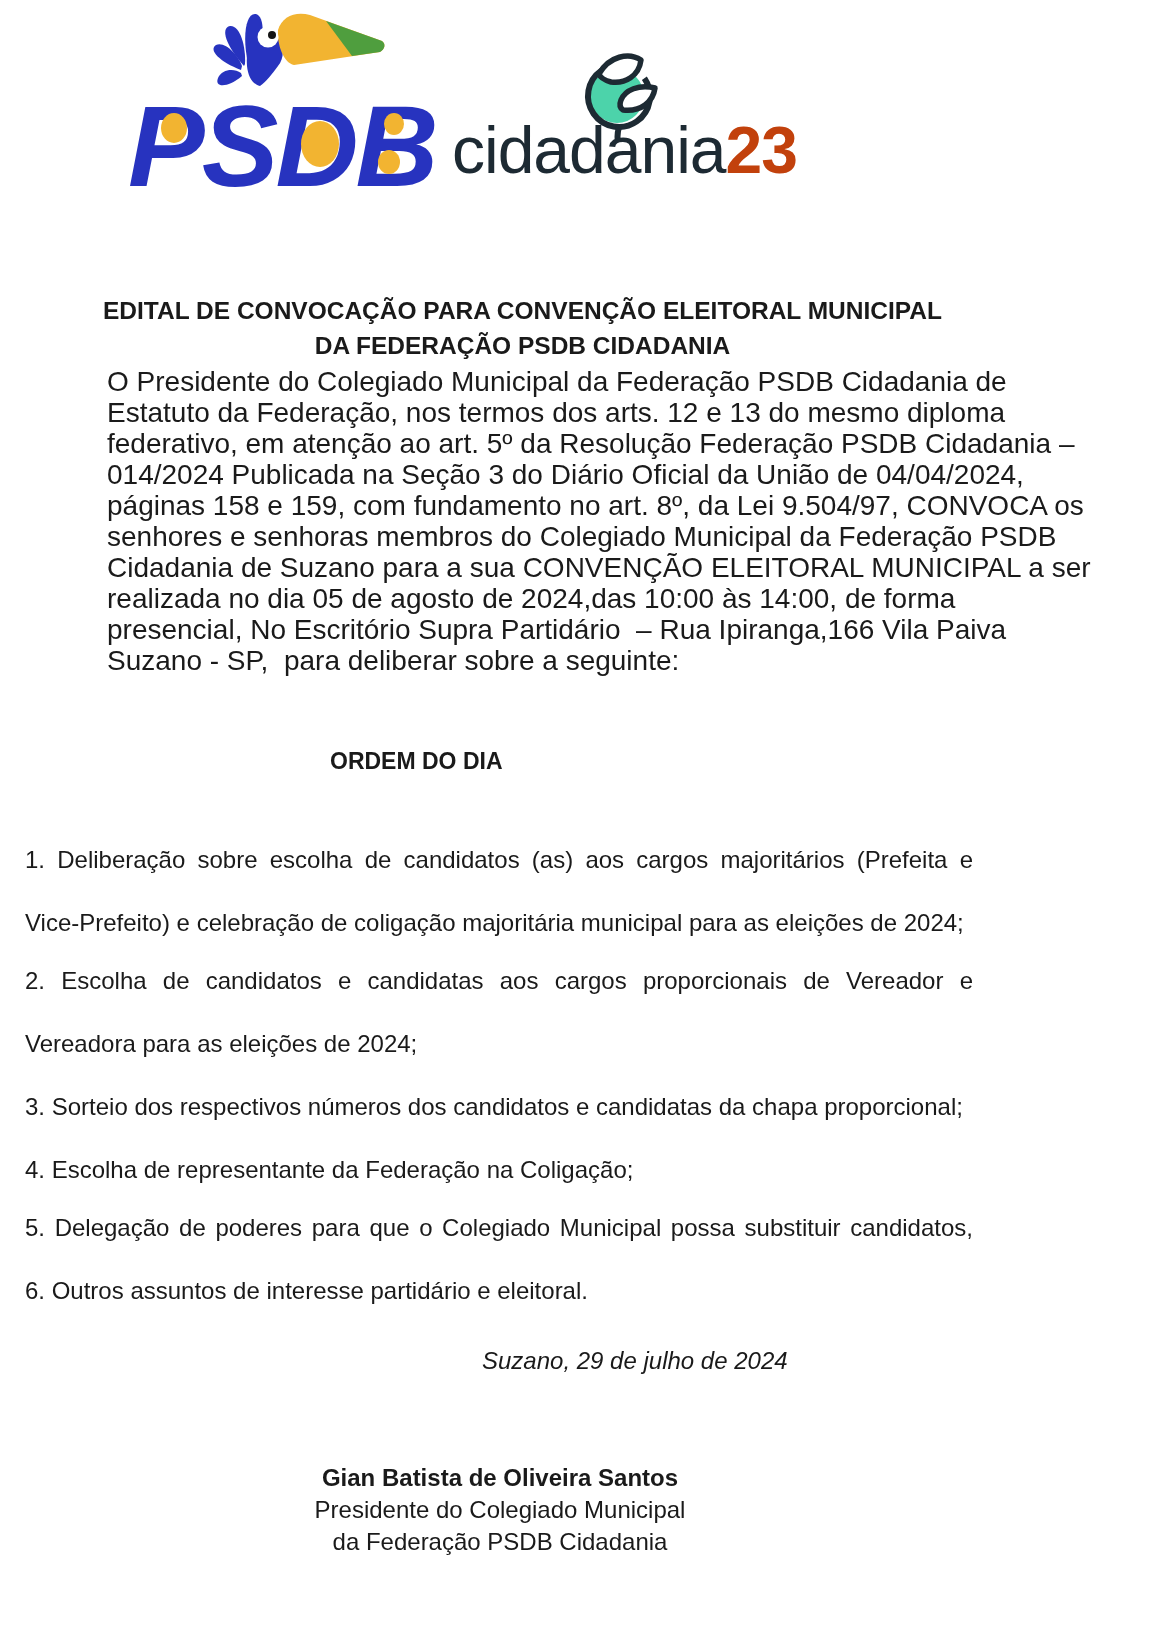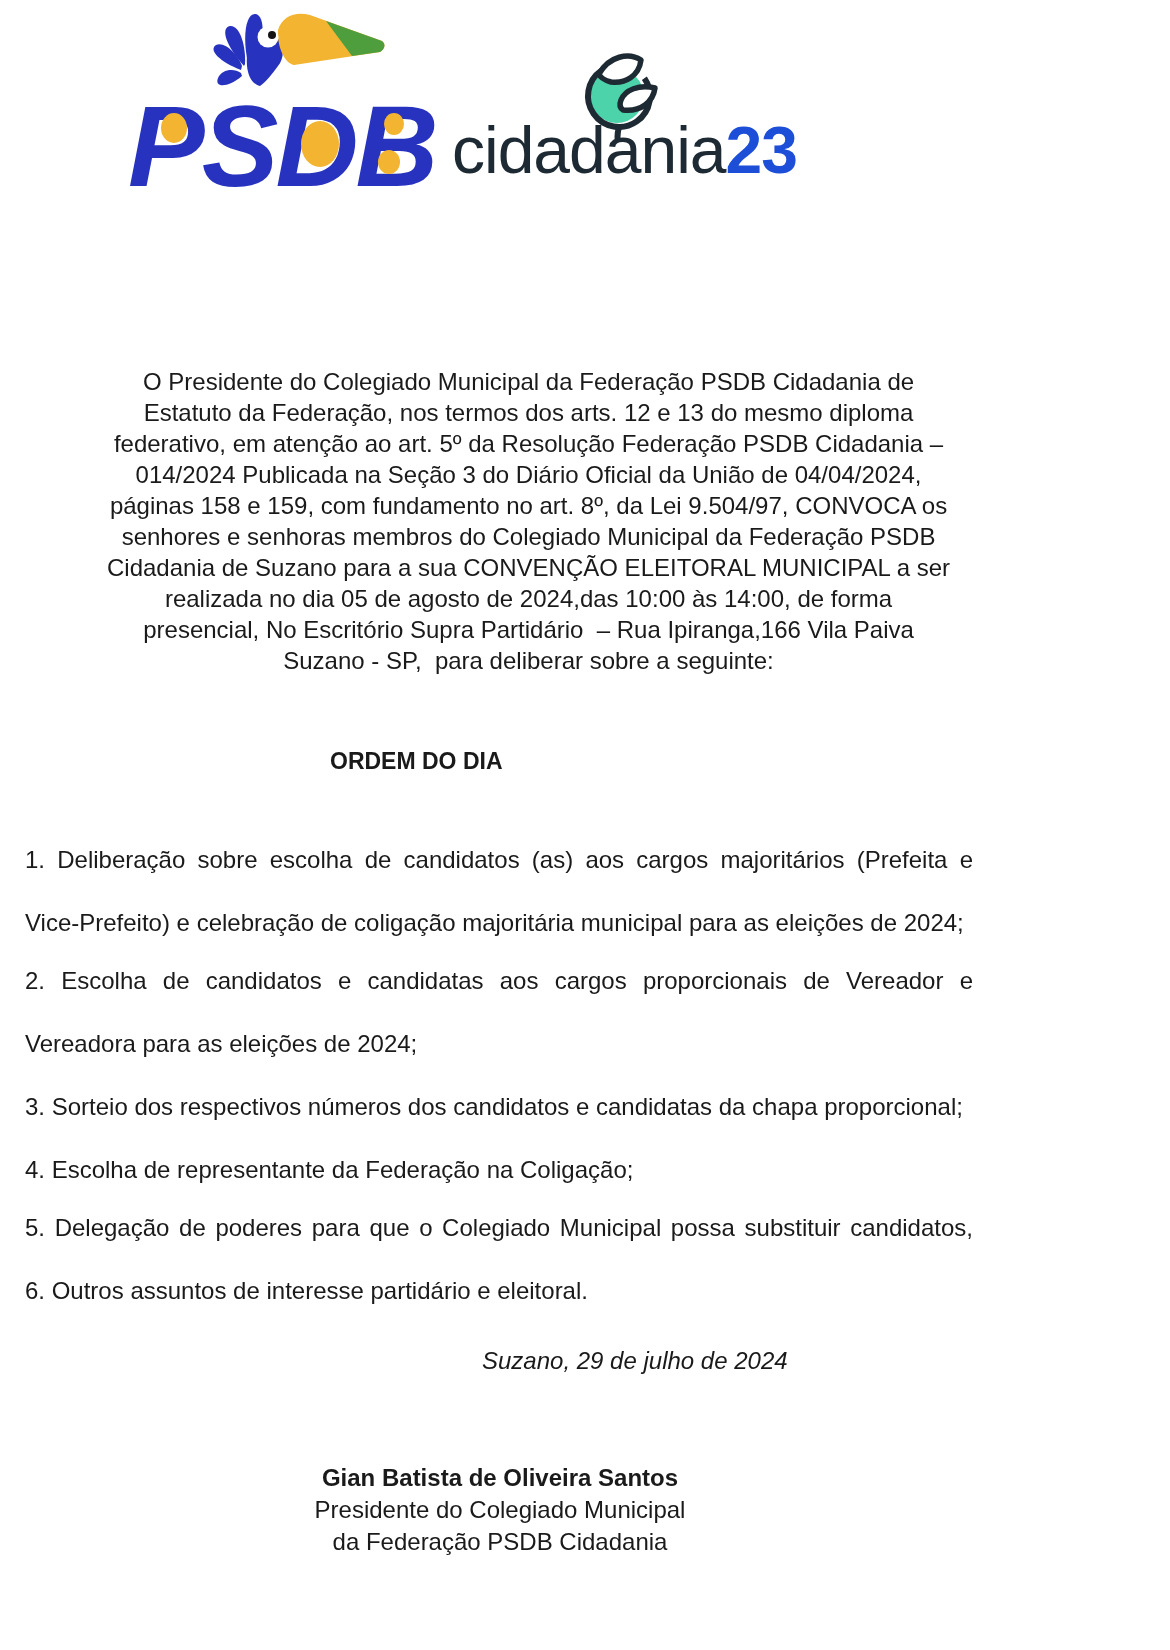--- a/index.html
+++ b/index.html
@@ -8,28 +8,28 @@
     font-family:"Liberation Sans",sans-serif;color:#1a1a1a;overflow:hidden;
   }
   
   .psdb-svg{position:absolute;left:128px;top:8px;}
   .cid{position:absolute;left:450px;top:46px;width:410px;height:150px;}
   .cid-icon{position:absolute;left:123px;top:0;}
   .cid-word{
     position:absolute;left:2px;top:71px;font-size:66px;line-height:66px;
     letter-spacing:-1px;color:#1d2a33;white-space:nowrap;
   }
-  .cid-23{color:#1d4ed8;font-weight:bold;font-style:normal;}
+  .cid-23{color:#c2410c;font-weight:bold;font-style:normal;}
   
   .title{
     position:absolute;left:90px;top:293px;width:865px;text-align:center;
     font-weight:bold;font-size:24.5px;line-height:35px;
   }
   .title div{white-space:nowrap;}
-  .intro{position:absolute;left:107px;top:366px;font-size:24px;line-height:31px;text-align:center;}
+  .intro{position:absolute;left:107px;top:366px;font-size:28px;line-height:31px;}
   .intro .line{white-space:pre;}
   .ordem-h{position:absolute;left:330px;top:748px;font-size:23px;font-weight:bold;white-space:nowrap;}
   .list{position:absolute;left:25px;top:845px;width:948px;font-size:24px;line-height:30px;}
   .item{margin-bottom:28px;}
   .item .il{white-space:pre;margin-top:33px;}
   .item .jl{white-space:normal;text-align:justify;text-align-last:justify;}
   .date{position:absolute;left:482px;top:1347px;font-size:24px;white-space:nowrap;font-style:italic;}
   .sig{
     position:absolute;left:180px;top:1462px;width:640px;text-align:center;
     font-size:24px;line-height:32px;
@@ -65,20 +65,24 @@
     <svg class="cid-icon" width="92" height="96" viewBox="0 0 92 96">
       <circle cx="44" cy="50" r="27" fill="#4cd3aa"></circle>
       <circle cx="46" cy="50" r="31" fill="none" stroke="#1d2a33" stroke-width="6" stroke-dasharray="152 43" transform="rotate(-35 46 50)"></circle>
       <path d="M26,28 C36,10 56,6 68,14 C66,30 52,38 38,36 C31,34 27,31 26,28 Z" fill="#ffffff" stroke="#1d2a33" stroke-width="5.5" stroke-linejoin="round"></path>
       <path d="M50,64 C68,66 80,56 82,42 C66,38 52,44 48,54 C46,59 47,62 50,64 Z" fill="#ffffff" stroke="#1d2a33" stroke-width="5.5" stroke-linejoin="round"></path>
       <path d="M46,81 C44,88 44,91 45,96" fill="none" stroke="#1d2a33" stroke-width="6" stroke-linecap="round"></path>
     </svg>
     <div class="cid-word"><span>cidadania</span><span class="cid-23">23</span></div>
   </div>
 
+  <div class="title">
+    <div>EDITAL DE CONVOCAÇÃO PARA CONVENÇÃO ELEITORAL MUNICIPAL</div>
+    <div>DA FEDERAÇÃO PSDB CIDADANIA</div>
+  </div>
 
   <div class="intro" id="intro">
       <div class="line">O Presidente do Colegiado Municipal da Federação PSDB Cidadania de</div>
       <div class="line">Estatuto da Federação, nos termos dos arts. 12 e 13 do mesmo diploma</div>
       <div class="line">federativo, em atenção ao art. 5º da Resolução Federação PSDB Cidadania –</div>
       <div class="line">014/2024 Publicada na Seção 3 do Diário Oficial da União de 04/04/2024,</div>
       <div class="line">páginas 158 e 159, com fundamento no art. 8º, da Lei 9.504/97, CONVOCA os</div>
       <div class="line">senhores e senhoras membros do Colegiado Municipal da Federação PSDB</div>
       <div class="line">Cidadania de Suzano para a sua CONVENÇÃO ELEITORAL MUNICIPAL a ser</div>
       <div class="line">realizada no dia 05 de agosto de 2024,das 10:00 às 14:00, de forma</div>

